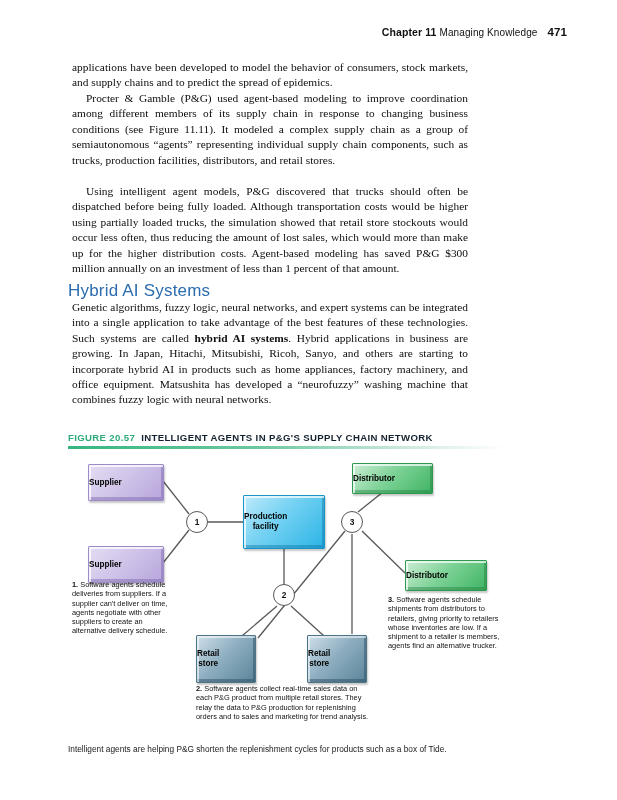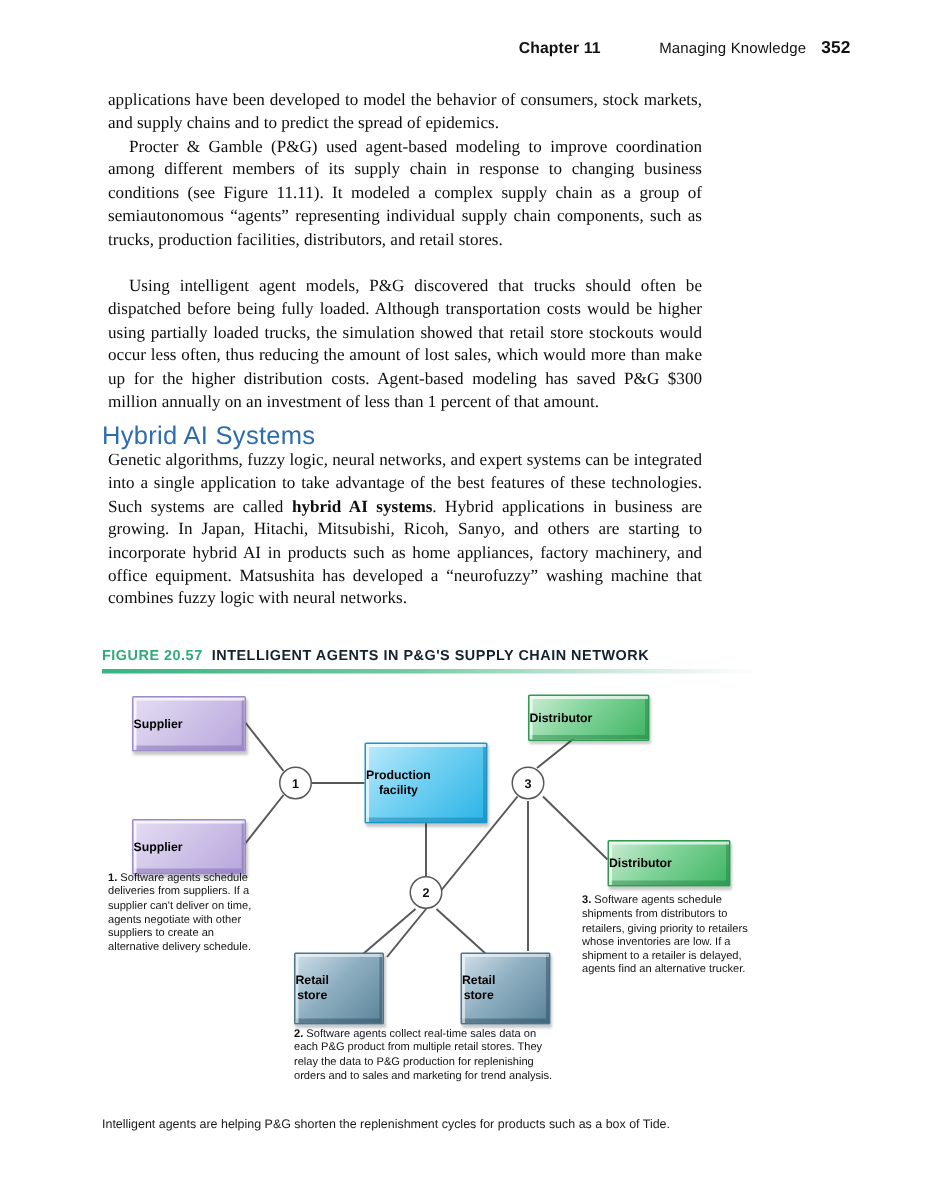--- a/index.html
+++ b/index.html
@@ -34,21 +34,20 @@
     white-space: nowrap;
     letter-spacing: 0.1px;
   }
   .runhead .chap {
     font-weight: bold;
     font-size: 10.5px;
   }
   .runhead .chaptitle {
     font-weight: normal;
     font-size: 10px;
-    margin-left: 36px;
   }
   .runhead .pageno {
     font-weight: bold;
     font-size: 11.5px;
     margin-left: 7px;
   }
 
   
   .body-col {
     position: absolute;
@@ -202,21 +201,21 @@
   }
 </style>
 </head>
 <body>
 
 <div class="page">
 
   <div class="runhead">
     <span class="chap">Chapter 11</span>
     <span class="chaptitle">Managing Knowledge</span>
-    <span class="pageno">352</span>
+    <span class="pageno">471</span>
   </div>
 
   <div class="body-col bt1">
     <p class="bodytext">applications have been developed to model the behavior of consumers, stock markets, and supply chains and to predict the spread of epidemics.</p>
   </div>
 
   <div class="body-col bt2">
     <p class="bodytext" style="text-indent:14px;">Procter &amp; Gamble (P&amp;G) used agent-based modeling to improve coordination among different members of its supply chain in response to changing business conditions (see Figure 11.11). It modeled a complex supply chain as a group of semiautonomous “agents” representing individual supply chain components, such as trucks, production facilities, distributors, and retail stores.</p>
   </div>
 
@@ -302,20 +301,20 @@
 
     <div class="annot" style="left:72px; top:128px; width:104px;">
       <b>1.</b><span> Software agents schedule deliveries from suppliers. If a supplier can't deliver on time, agents negotiate with other suppliers to create an alternative delivery schedule.</span>
     </div>
 
     <div class="annot" style="left:196px; top:232px; width:176px;">
       <b>2.</b><span> Software agents collect real-time sales data on each P&amp;G product from multiple retail stores. They relay the data to P&amp;G production for replenishing orders and to sales and marketing for trend analysis.</span>
     </div>
 
     <div class="annot" style="left:388px; top:143px; width:125px;">
-      <b>3.</b><span> Software agents schedule shipments from distributors to retailers, giving priority to retailers whose inventories are low. If a shipment to a retailer is delayed, agents find an alternative trucker.</span>
+      <b>3.</b><span> Software agents schedule shipments from distributors to retailers, giving priority to retailers whose inventories are low. If a shipment to a retailer is members, agents find an alternative trucker.</span>
     </div>
 
   </div>
 
   <div class="fig-caption">Intelligent agents are helping P&amp;G shorten the replenishment cycles for products such as a box of Tide.</div>
 
 </div>
 
 </body></html>

